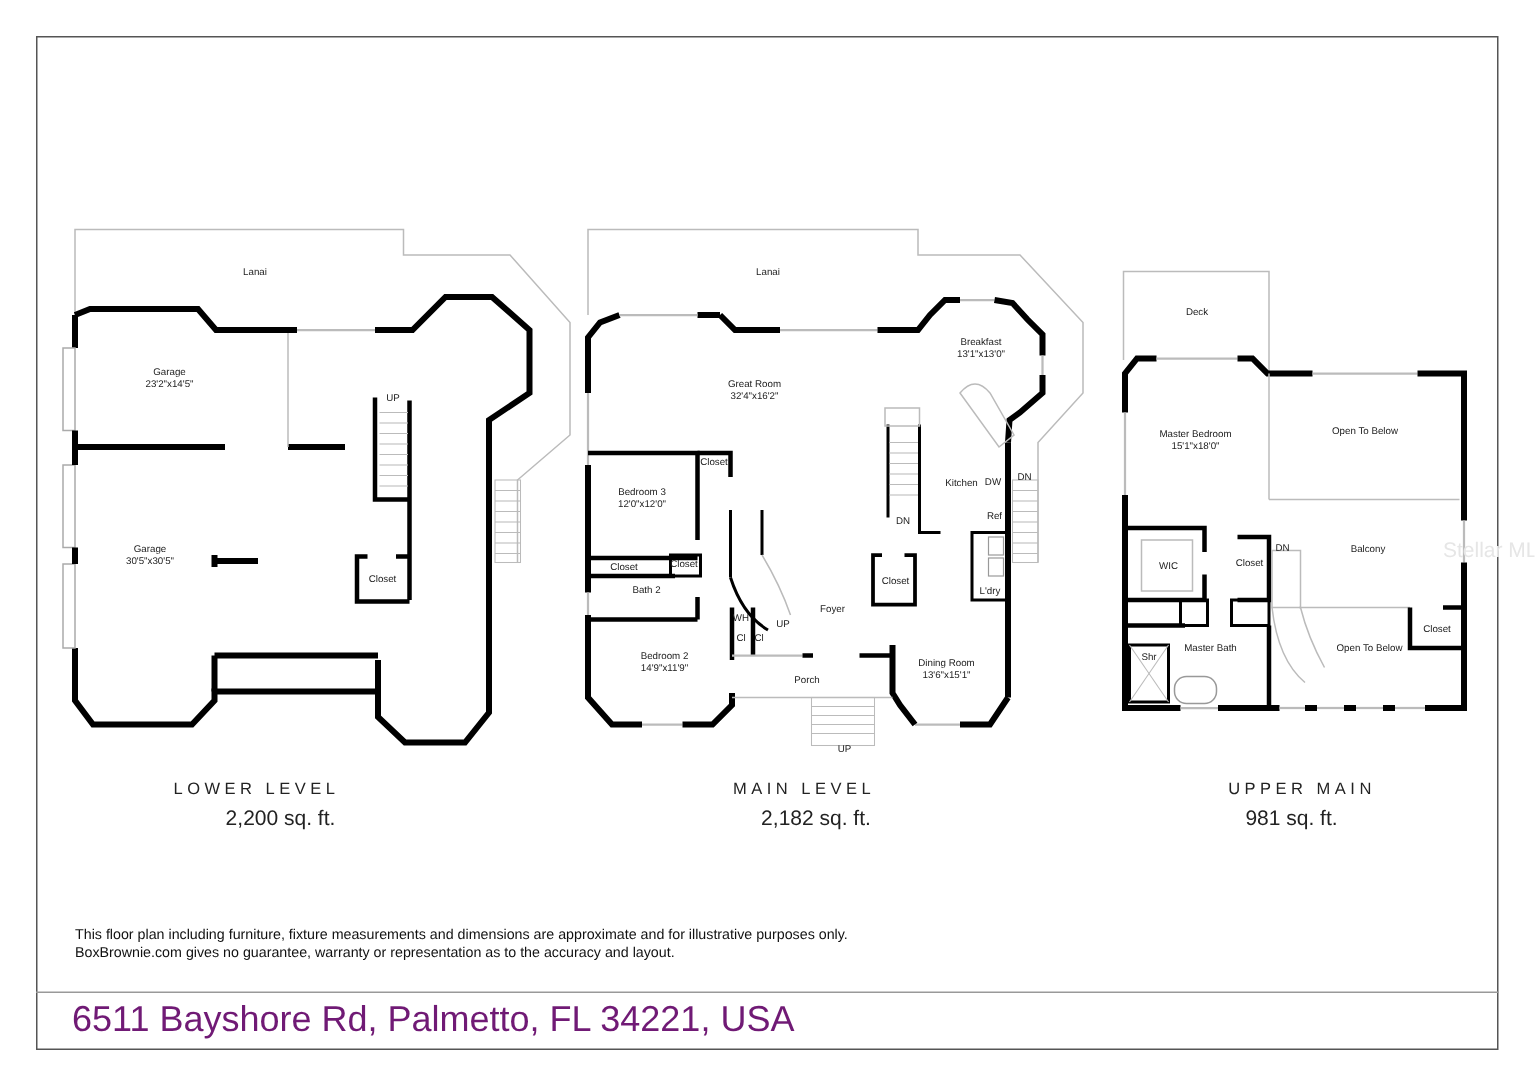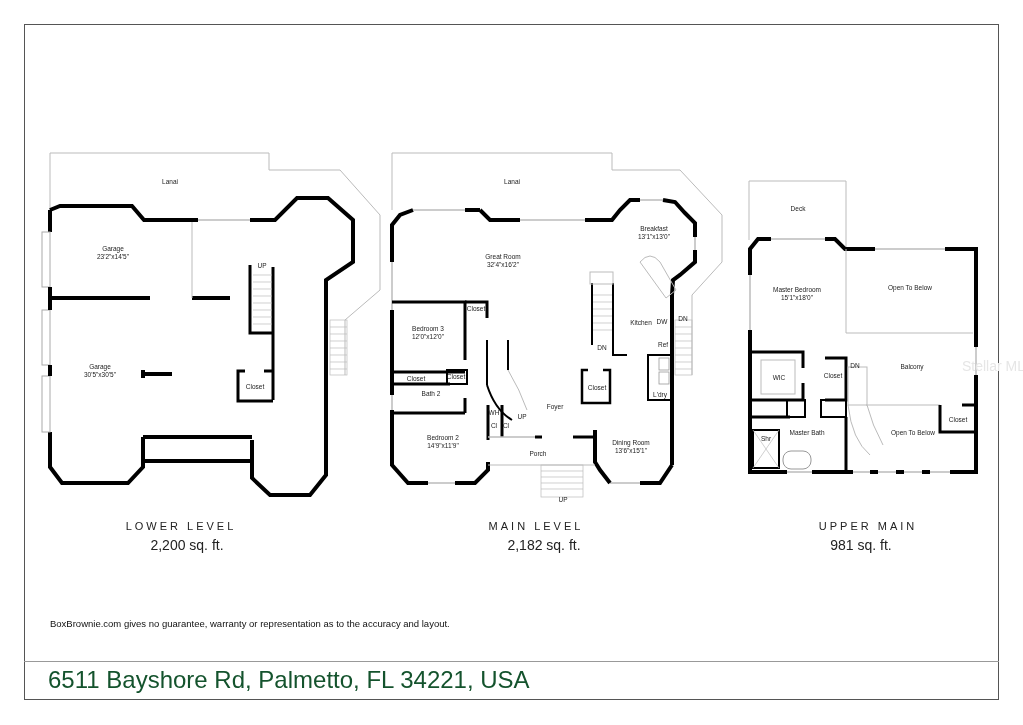--- a/index.html
+++ b/index.html
@@ -6,21 +6,21 @@
   body { width:1023px; height:725px; position:relative; overflow:hidden; font-family:"Liberation Sans", sans-serif; color:#111; }
   .frame { position:absolute; left:24px; top:24px; width:975px; height:676px; border:1px solid #555; box-sizing:border-box; }
   .addr-divider { position:absolute; left:24px; top:661px; width:975px; height:1px; background:#999; }
   .plan { position:absolute; }
   .plan svg { position:absolute; left:0; top:0; }
   .lbl { position:absolute; font-size:6.5px; text-align:center; white-space:nowrap; color:#222; line-height:8px; transform:translateX(-50%); }
   .level-title { position:absolute; font-size:11px; letter-spacing:3px; text-align:center; transform:translateX(-50%); color:#222; white-space:nowrap; }
   .level-area { position:absolute; font-size:14px; text-align:center; transform:translateX(-50%); color:#222; white-space:nowrap; }
   .disclaimer { position:absolute; left:50px; top:618px; font-size:9.5px; line-height:12px; color:#111; }
   .disclaimer div { white-space:nowrap; }
-  .address { position:absolute; left:48px; top:666px; font-size:24px; color:#14532d; white-space:nowrap; }
+  .address { position:absolute; left:48px; top:666px; font-size:24px; color:#701a75; white-space:nowrap; }
   .watermark { position:absolute; left:962px; top:358px; font-size:14px; color:#e6e6e6; white-space:nowrap; }
 </style>
 </head>
 <body>
 
 <div class="frame"></div>
 <div class="addr-divider"></div>
 
 <div class="plan" style="left:0;top:0;width:1023px;height:725px;">
   <svg width="1023" height="725">
@@ -78,21 +78,21 @@
   <div class="lbl" style="left:113px;top:245px;">
     <div>Garage</div>
     <div>23'2"x14'5"</div>
   </div>
   <div class="lbl" style="left:100px;top:363px;">
     <div>Garage</div>
     <div>30'5"x30'5"</div>
   </div>
   <div class="lbl" style="left:255px;top:383px;">Closet</div>
   <div class="lbl" style="left:262px;top:262px;">UP</div>
-  <div class="level-title" style="left:181px;top:520px;text-align:center;">LOWER LEVEL</div>
+  <div class="level-title" style="left:171px;top:520px;text-align:center;">LOWER LEVEL</div>
   <div class="level-area" style="left:187px;top:537px;">2,200 sq. ft.</div>
 </div>
 
 <div class="plan" style="left:0;top:0;width:934px;height:725px;">
   <svg width="1023" height="725">
 
     <polyline points="392,210 392,153 612,153 612,170 680,170 722,215 722,262 692,295 692,375" fill="none" stroke="#bbb" stroke-width="1"></polyline>
 
     <polyline points="413,210 400,215 392,225 392,262" fill="none" stroke="#000" stroke-width="4"></polyline>
     <line x1="392" y1="262" x2="392" y2="310" stroke="#bbb" stroke-width="1.5"></line>
@@ -285,16 +285,17 @@
   <div class="lbl" style="left:913px;top:429px;">Open To Below</div>
   <div class="lbl" style="left:958px;top:416px;">Closet</div>
   <div class="lbl" style="left:855px;top:362px;">DN</div>
   <div class="level-title" style="left:868px;top:520px;">UPPER MAIN</div>
   <div class="level-area" style="left:861px;top:537px;">981 sq. ft.</div>
 </div>
 
 <div class="watermark">Stellar MLS</div>
 
 <div class="disclaimer">
+  <div>This floor plan including furniture, fixture measurements and dimensions are approximate and for illustrative purposes only.</div>
   <div>BoxBrownie.com gives no guarantee, warranty or representation as to the accuracy and layout.</div>
 </div>
 
 <div class="address">6511 Bayshore Rd, Palmetto, FL 34221, USA</div>
 
 </body></html>

